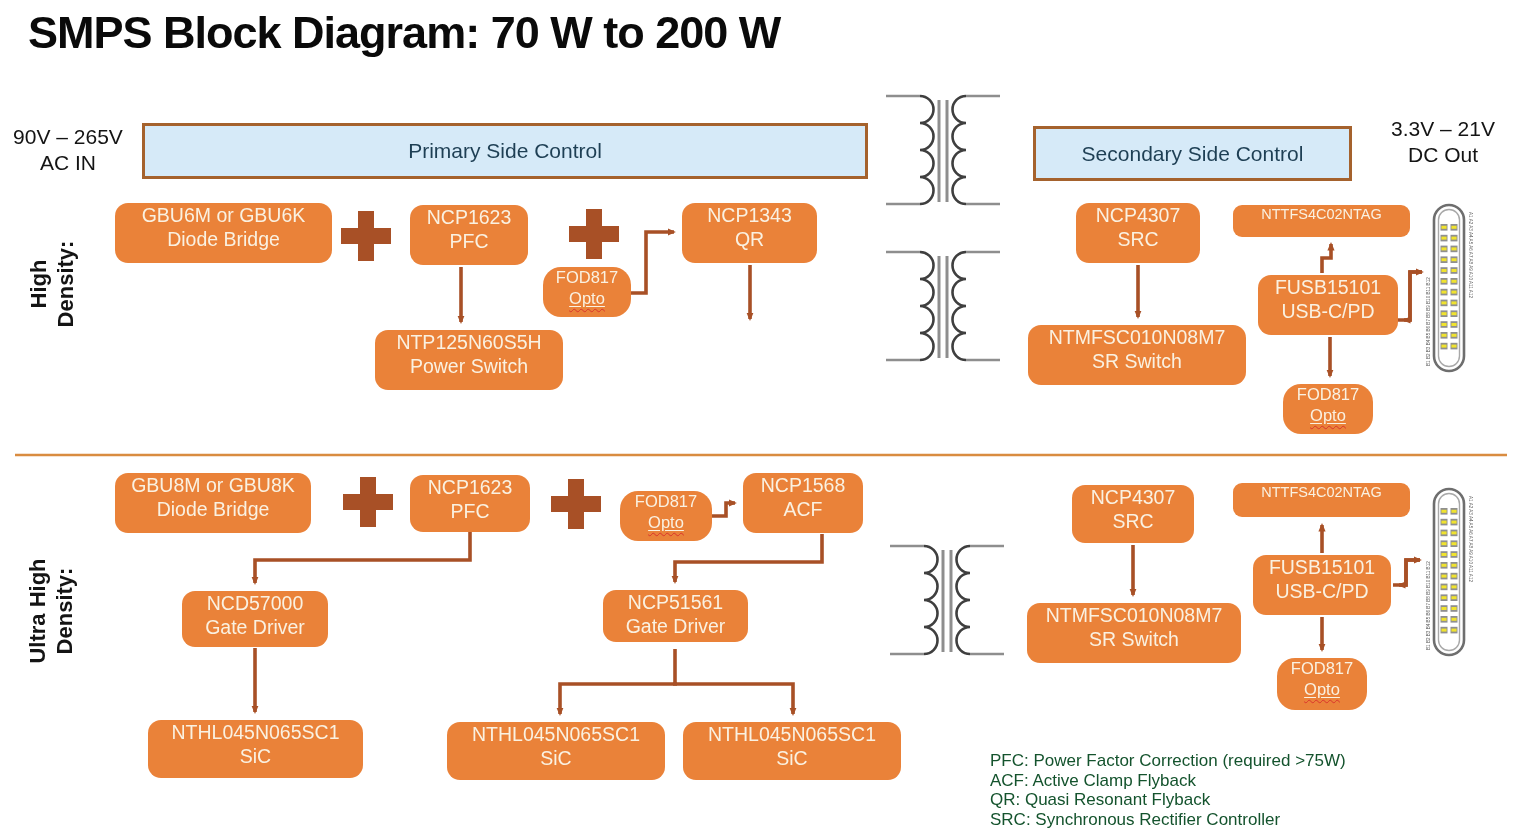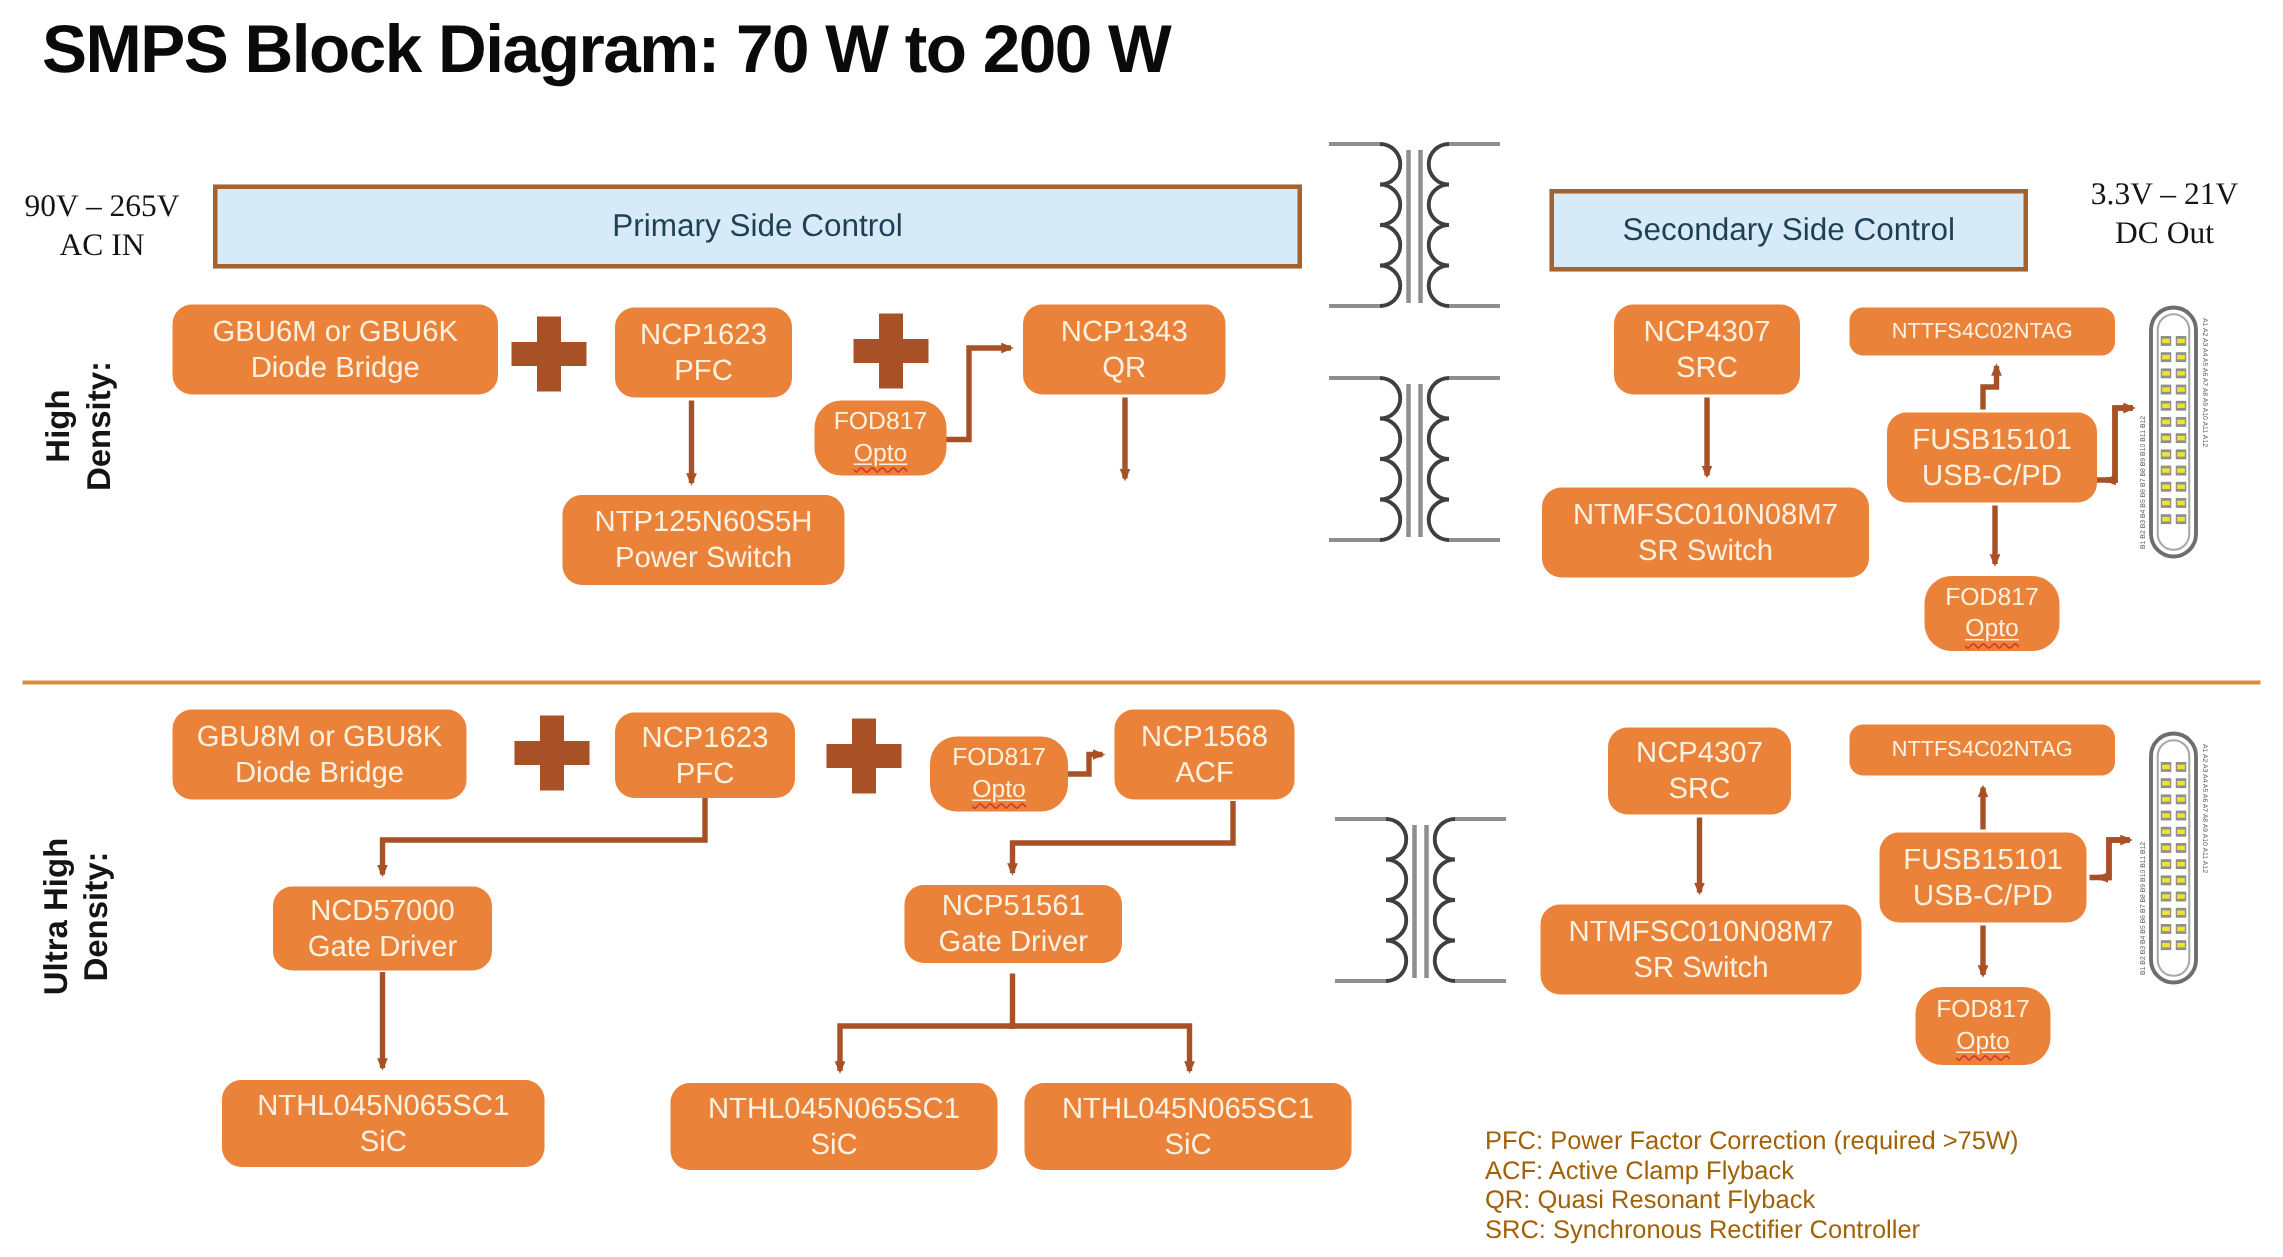--- a/index.html
+++ b/index.html
@@ -4,35 +4,35 @@
 <style>
   :root{
     --orange:#EA8239; --arrow:#A85026; --banner-fill:#D6EAF8; --banner-border:#A5622D;
     --banner-text:#1E3F54; --divider:#D98C40; --blk-text:#FAF1E1;
   }
   *{margin:0;padding:0;box-sizing:border-box;}
   html,body{width:1522px;height:838px;background:#fff;overflow:hidden;
     font-family:"Liberation Sans",sans-serif;}
   #canvas{position:relative;width:1522px;height:838px;background:#fff;}
   .title{position:absolute;left:28px;top:7px;font-size:45px;font-weight:700;color:#0a0a0a;letter-spacing:-1px;}
-  .io-label{position:absolute;font-size:21px;line-height:26px;color:#141414;text-align:center;font-family:Liberation Serif, serif;}
+  .io-label{position:absolute;font-size:21px;line-height:26px;color:#141414;text-align:center;}
   .banner{position:absolute;background:var(--banner-fill);border:3px solid var(--banner-border);
     display:flex;align-items:center;justify-content:center;font-size:21px;color:var(--banner-text);}
   .vlabel{position:absolute;font-size:22px;font-weight:700;color:#141414;text-align:center;
     line-height:27px;transform:rotate(-90deg);}
   .blk{position:absolute;background:var(--orange);border-radius:13px;color:var(--blk-text);
-    display:flex;flex-direction:column;align-items:center;justify-content:center;
+    display:flex;flex-direction:column;align-items:center;
     font-size:19.5px;line-height:24px;text-align:center;}
   .blk-sm{font-size:16.5px;line-height:21px;border-radius:18px;}
   .blk-xs{font-size:14.5px;line-height:18px;border-radius:9px;}
   .wavy{text-decoration-line:underline;text-decoration-style:wavy;text-decoration-color:#d9342b;
     text-decoration-thickness:1px;text-underline-offset:4px;}
   .uline{text-decoration-line:underline;text-decoration-style:solid;text-decoration-color:currentColor;
     text-underline-offset:2px;}
-  .legend{position:absolute;left:990px;top:751px;font-size:17px;line-height:19.5px;color:#a16207;}
+  .legend{position:absolute;left:990px;top:751px;font-size:17px;line-height:19.5px;color:#14532d;}
   svg.overlay{position:absolute;left:0;top:0;width:1522px;height:838px;}
   .arrow{fill:none;stroke:var(--arrow);stroke-width:3.6;}
   .plus{fill:var(--arrow);}
   .ah{fill:var(--arrow);}
   .coil{fill:none;stroke:#3f3f3f;stroke-width:2.6;}
   .lead{fill:none;stroke:#8e8e8e;stroke-width:2.6;}
   .core{stroke:#8e8e8e;stroke-width:3;}
   .usbc{position:absolute;width:56px;height:172px;}
   .pinlabel{font-size:4.6px;fill:#5a5a5a;font-family:"Liberation Sans",sans-serif;}
 </style>

